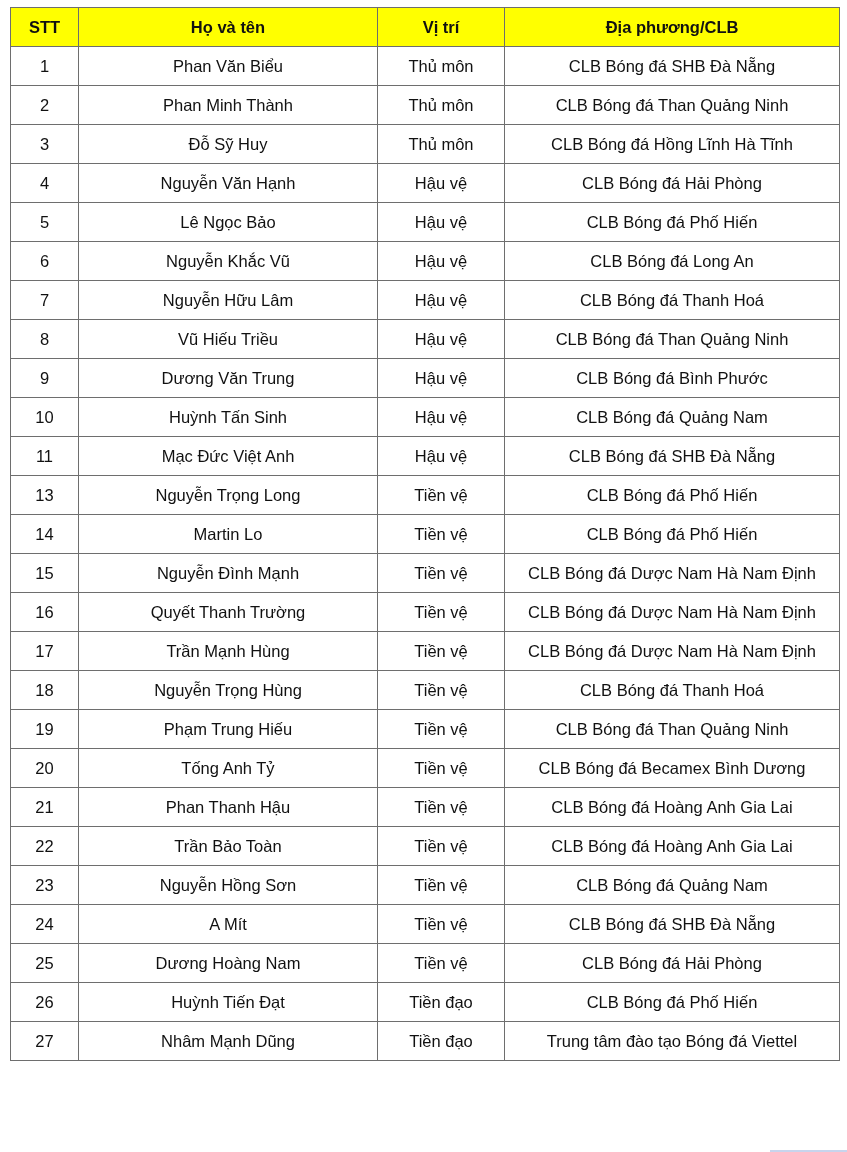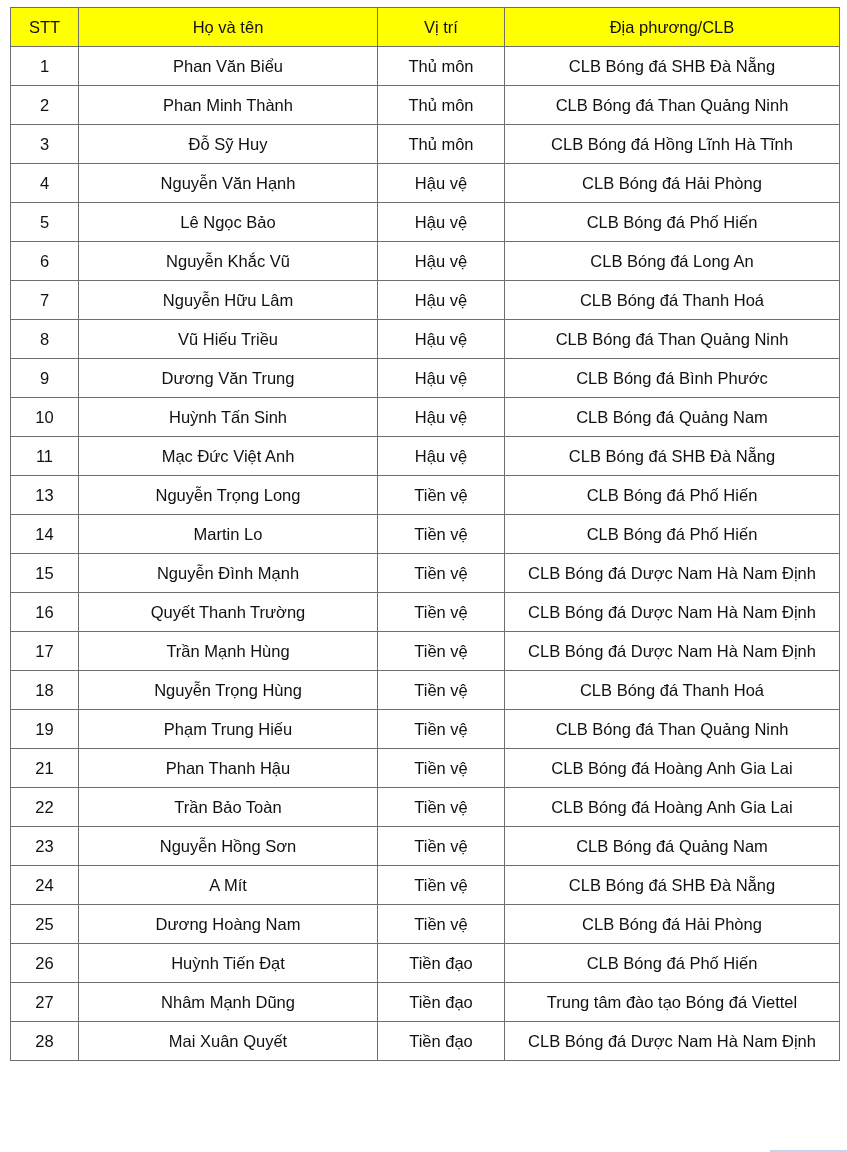--- a/index.html
+++ b/index.html
@@ -28,21 +28,21 @@
     text-align: center;
     vertical-align: middle;
     padding: 0;
     height: 38px;
     font-size: 16.5px;
     white-space: nowrap;
     overflow: hidden;
   }
   table.roster thead th {
     background: #ffff00;
-    font-weight: normal;
+    font-weight: bold;
     font-size: 16.5px;
     color: #111111;
     height: 38px;
     margin-top: 35px;
   }
   col.c-stt { width: 68px; }
   col.c-name { width: 299px; }
   col.c-pos { width: 127px; }
   col.c-club { width: 335px; }
   .corner-mark {
@@ -175,20 +175,26 @@
         <td>Tiền vệ</td>
         <td>CLB Bóng đá Thanh Hoá</td>
       </tr>
       <tr>
         <td>19</td>
         <td>Phạm Trung Hiếu</td>
         <td>Tiền vệ</td>
         <td>CLB Bóng đá Than Quảng Ninh</td>
       </tr>
       <tr>
+        <td>20</td>
+        <td>Tống Anh Tỷ</td>
+        <td>Tiền vệ</td>
+        <td>CLB Bóng đá Becamex Bình Dương</td>
+      </tr>
+      <tr>
         <td>21</td>
         <td>Phan Thanh Hậu</td>
         <td>Tiền vệ</td>
         <td>CLB Bóng đá Hoàng Anh Gia Lai</td>
       </tr>
       <tr>
         <td>22</td>
         <td>Trần Bảo Toàn</td>
         <td>Tiền vệ</td>
         <td>CLB Bóng đá Hoàng Anh Gia Lai</td>
@@ -215,23 +221,17 @@
         <td>26</td>
         <td>Huỳnh Tiến Đạt</td>
         <td>Tiền đạo</td>
         <td>CLB Bóng đá Phố Hiến</td>
       </tr>
       <tr>
         <td>27</td>
         <td>Nhâm Mạnh Dũng</td>
         <td>Tiền đạo</td>
         <td>Trung tâm đào tạo Bóng đá Viettel</td>
-      </tr>
-      <tr>
-        <td>28</td>
-        <td>Mai Xuân Quyết</td>
-        <td>Tiền đạo</td>
-        <td>CLB Bóng đá Dược Nam Hà Nam Định</td>
       </tr>
     </tbody>
 </table>
 
 <div class="corner-mark"></div>
 
 </body></html>

